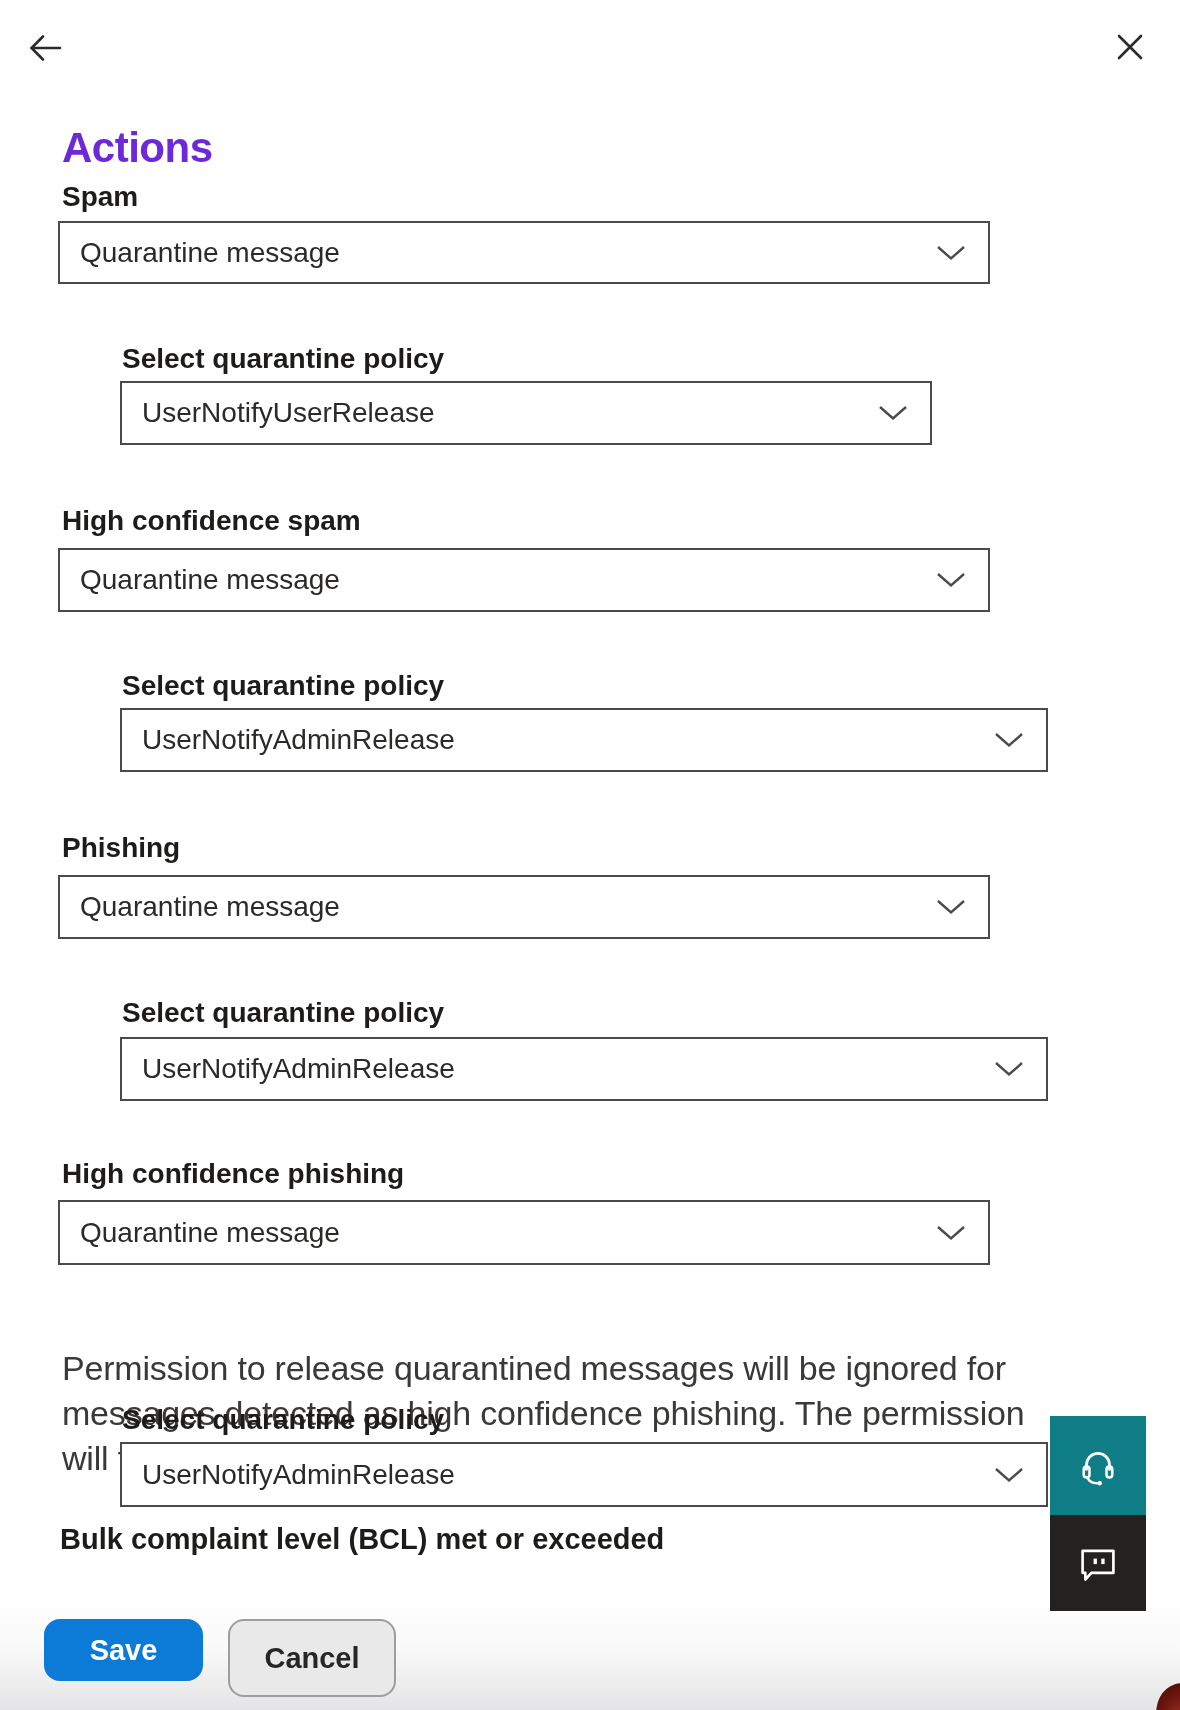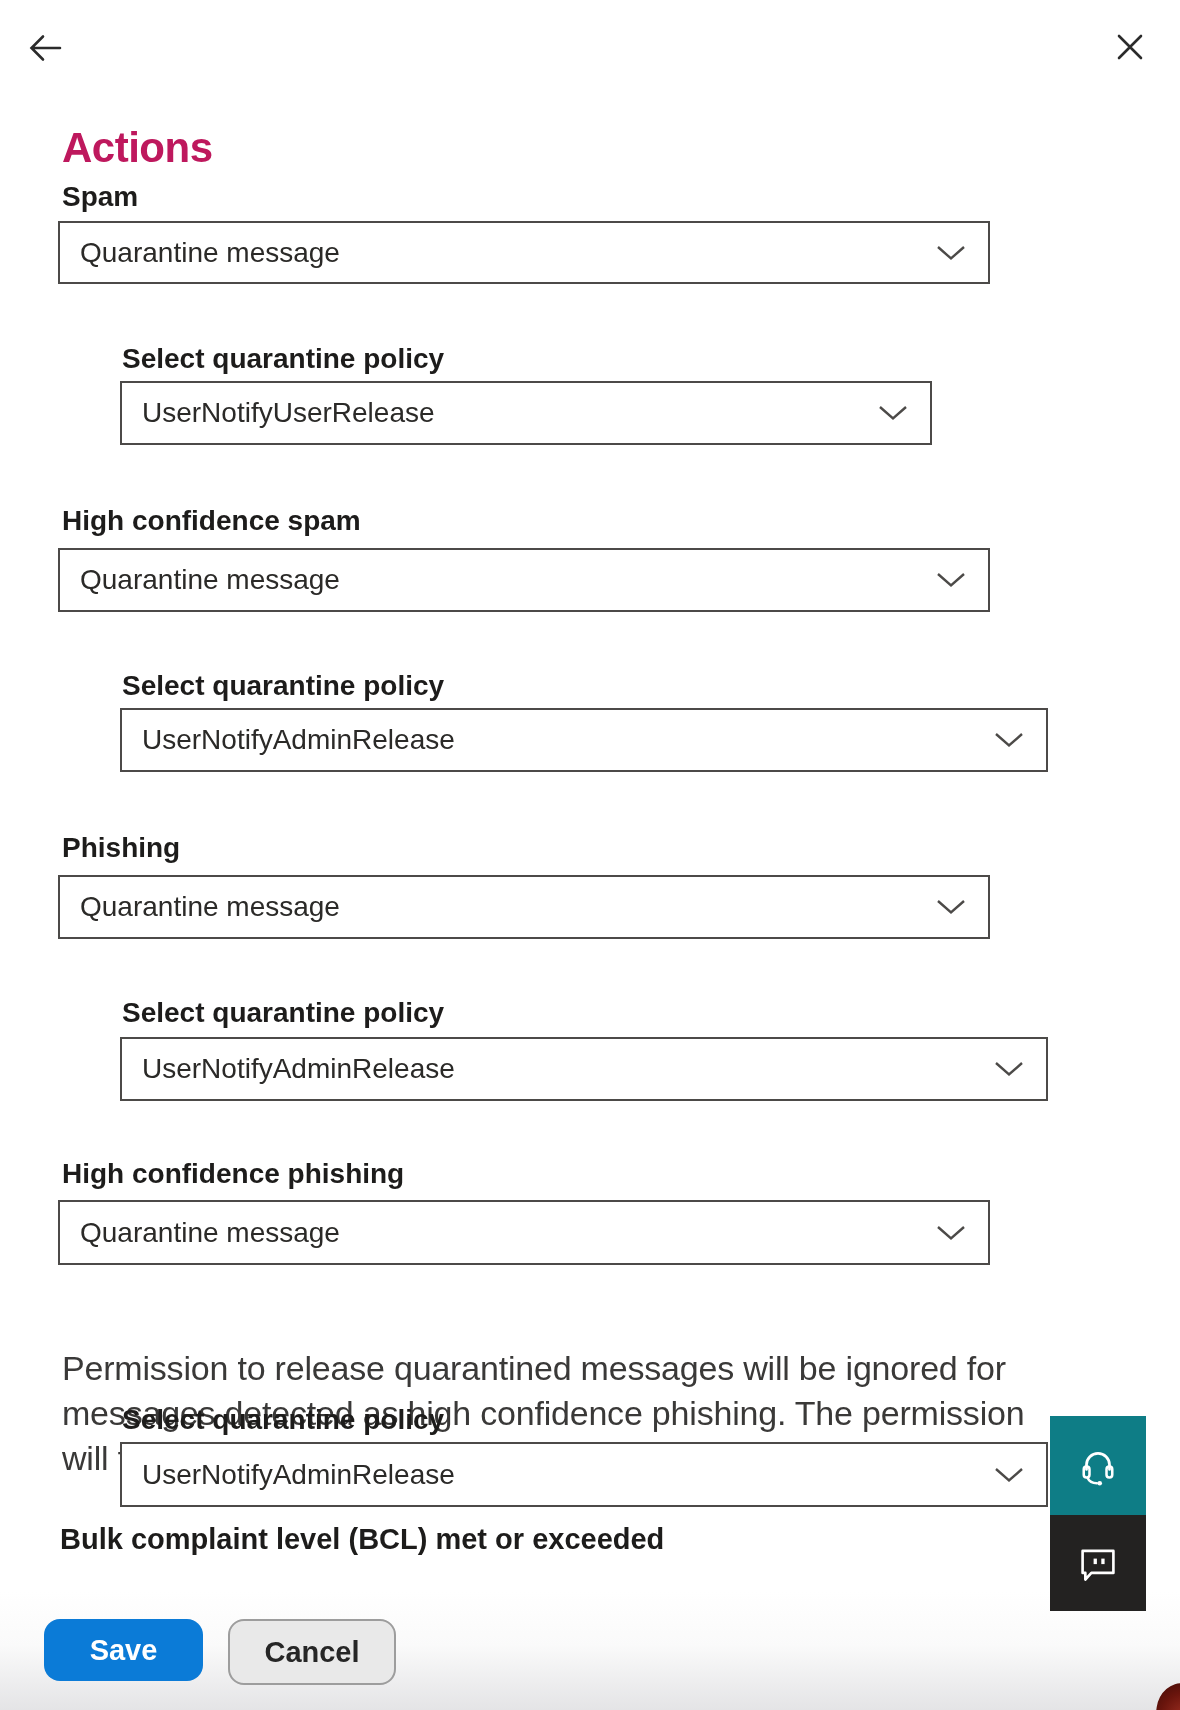--- a/index.html
+++ b/index.html
@@ -4,21 +4,21 @@
 <style>
   html,body{margin:0;padding:0;background:#fff;}
   #page{
     position:relative;width:1180px;height:1710px;overflow:hidden;background:#ffffff;
     font-family:"Liberation Sans","DejaVu Sans",sans-serif;color:#201f1e;
   }
   .icon-btn{position:absolute;background:transparent;border:none;padding:0;cursor:pointer;line-height:0;}
   #back-btn{left:24px;top:28px;width:40px;height:40px;}
   #close-btn{left:1114px;top:31px;width:32px;height:32px;}
 
-  #title{position:absolute;left:62px;top:96px;font-size:42px;font-weight:700;color:#be185d;letter-spacing:-0.5px;}
+  #title{position:absolute;left:62px;top:96px;font-size:42px;font-weight:700;color:#6d28d9;letter-spacing:-0.5px;}
 
   .lbl{position:absolute;font-size:28px;font-weight:600;color:#1d1c1b;white-space:nowrap;}
   .dd{
     position:absolute;background:#fff;border:2px solid #4c4a48;border-radius:0;
     display:flex;align-items:center;box-sizing:border-box;cursor:pointer;
   }
   .dd-value{font-size:28px;color:#2b2a28;padding-left:20px;white-space:nowrap;overflow:hidden;}
   .chev{position:absolute;right:22px;top:50%;transform:translateY(-50%);}
 
   #lbl-spam{left:62px;top:181px;}
@@ -54,21 +54,21 @@
   #footer{
     position:absolute;left:0;top:1592px;width:1180px;height:118px;z-index:5;
     background:linear-gradient(180deg,#ffffff 0%,#fafafa 45%,#e4e4e6 100%);
   }
   .btn{
     position:absolute;z-index:6;border:none;border-radius:16px;font-size:29px;
     font-family:"Liberation Sans","DejaVu Sans",sans-serif;cursor:pointer;
     display:flex;align-items:center;justify-content:center;box-sizing:border-box;
   }
   #save-btn{left:44px;top:1619px;width:159px;height:62px;background:#0b7bd7;color:#ffffff;font-weight:600;}
-  #cancel-btn{left:228px;top:1619px;width:168px;height:66px;background:#e9e9e9;border:2px solid #9d9d9d;color:#262626;font-weight:600;}
+  #cancel-btn{left:228px;top:1619px;width:168px;height:78px;background:#e9e9e9;border:2px solid #9d9d9d;color:#262626;font-weight:600;}
 
   #help-widget{position:absolute;left:1050px;top:1416px;width:96px;z-index:7;}
   #help-btn{
     position:absolute;left:0;top:0;width:96px;height:99px;background:#0e7d86;border:none;cursor:pointer;
     display:flex;align-items:center;justify-content:center;
   }
   #chat-btn{
     position:absolute;left:0;top:99px;width:96px;height:96px;background:#232221;border:none;cursor:pointer;
     display:flex;align-items:center;justify-content:center;
   }

